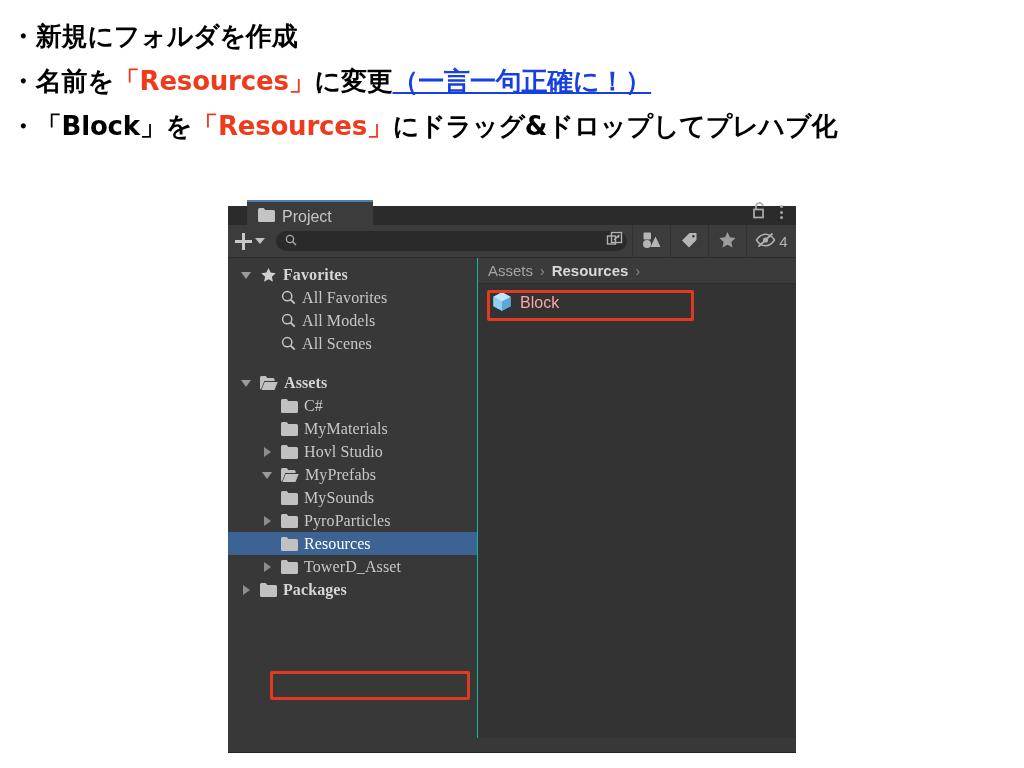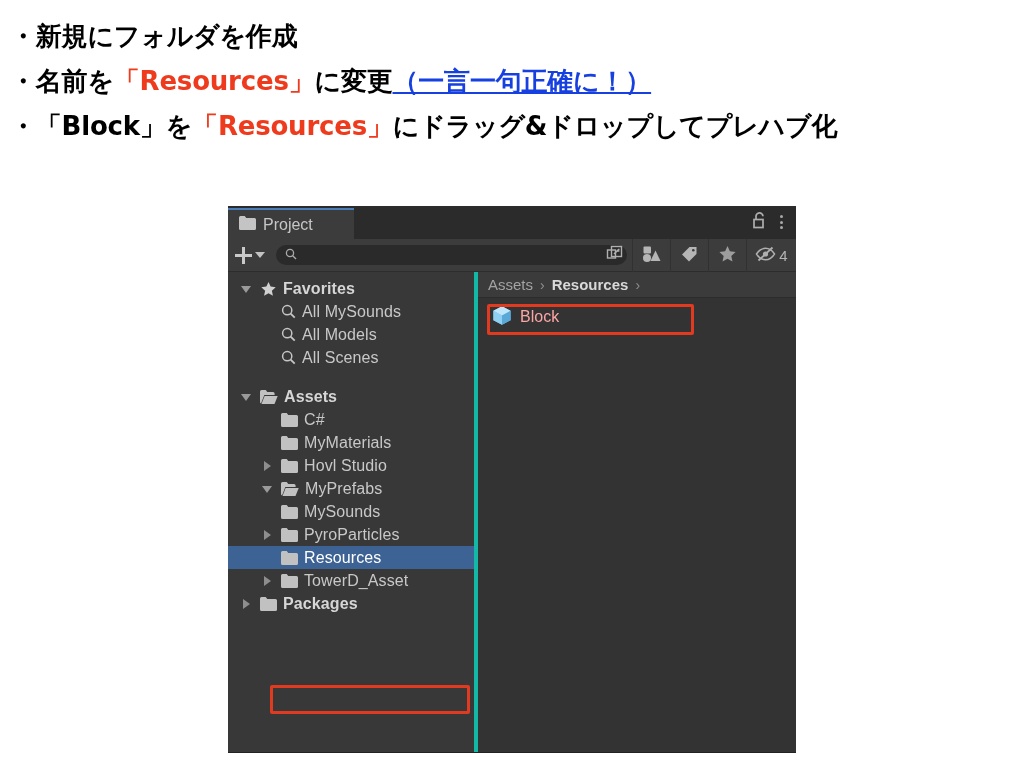--- a/index.html
+++ b/index.html
@@ -44,24 +44,25 @@
     box-sizing: border-box;
     color: #b9b9b9;
     font-family: "Liberation Sans", sans-serif;
     font-size: 14px;
     border-bottom: 1px solid #232323;
   }
 
   
   .tabbar {
     position: relative;
-    height: 33px;
+    height: 19px;
     background: #2b2b2b;
     display: flex;
-    align-items: flex-end;
+    align-items: center;
+    padding-left: 19px;
   }
   .tab {
     position: relative;
     height: 31px;
     padding: 0 16px 0 11px;
     background: #3c3c3c;
     display: flex;
     align-items: center;
     gap: 7px;
     border-top: 2px solid #4a7ebb;
@@ -163,24 +164,25 @@
   .hidden-count { font-size: 15px; color: #b4b4b4; }
 
   
   .body-split {
     display: flex;
     height: 480px;
   }
   .tree-pane {
     width: 250px;
     background: #383838;
-    border-right: 4px solid #14b8a6;
+    border-right: 1px solid #14b8a6;
     box-sizing: border-box;
     padding-top: 5px;
     position: relative;
+    font-family: Liberation Serif, serif;
   }
   .content-pane {
     flex: 1;
     background: #333333;
     position: relative;
   }
 
   
   .tree-row {
     position: relative;
@@ -377,21 +379,21 @@
           </div>
           <div class="tree-row">
             <span class="spacer" style="width: 27px;"></span>
             <span class="twisty"></span>
             <span style="display: inline-flex; align-items: center; flex: 0 0 auto;">
               <svg width="15" height="15" viewBox="0 0 14 14">
                 <circle cx="5.8" cy="5.8" r="4.3" fill="none" stroke="#c6c6c6" stroke-width="1.4"></circle>
                 <line x1="9" y1="9" x2="12.8" y2="12.8" stroke="#c6c6c6" stroke-width="1.7"></line>
               </svg>
             </span>
-            <span class="label">All MySounds</span>
+            <span class="label">All Favorites</span>
           </div>
           <div class="tree-row">
             <span class="spacer" style="width: 27px;"></span>
             <span class="twisty"></span>
             <span style="display: inline-flex; align-items: center; flex: 0 0 auto;">
               <svg width="15" height="15" viewBox="0 0 14 14">
                 <circle cx="5.8" cy="5.8" r="4.3" fill="none" stroke="#c6c6c6" stroke-width="1.4"></circle>
                 <line x1="9" y1="9" x2="12.8" y2="12.8" stroke="#c6c6c6" stroke-width="1.7"></line>
               </svg>
             </span>

